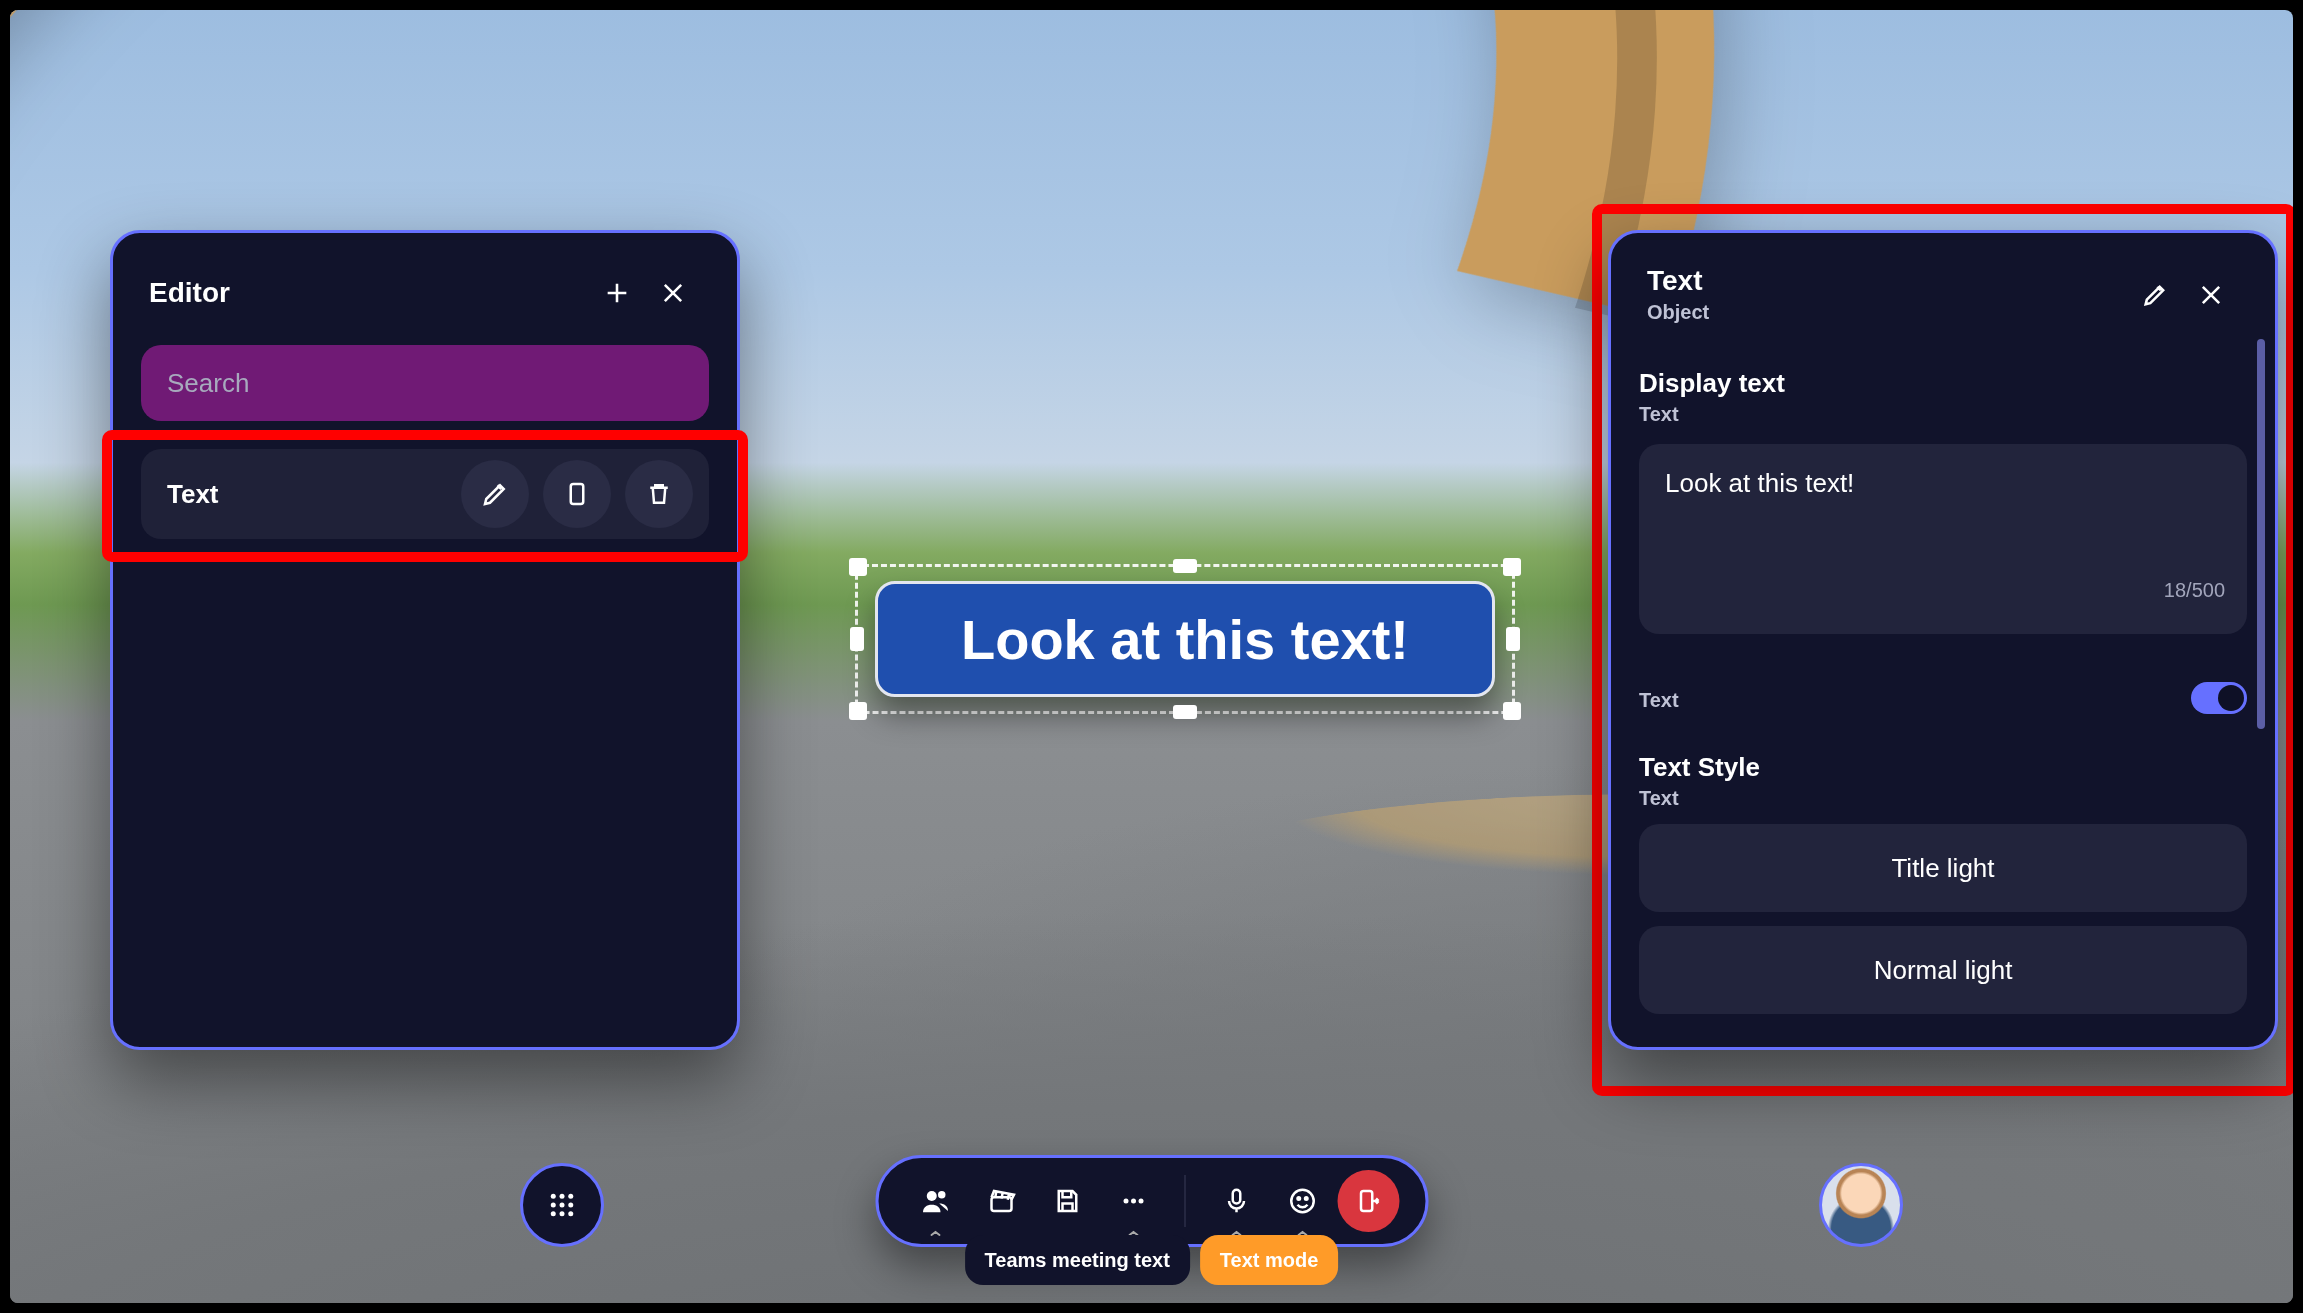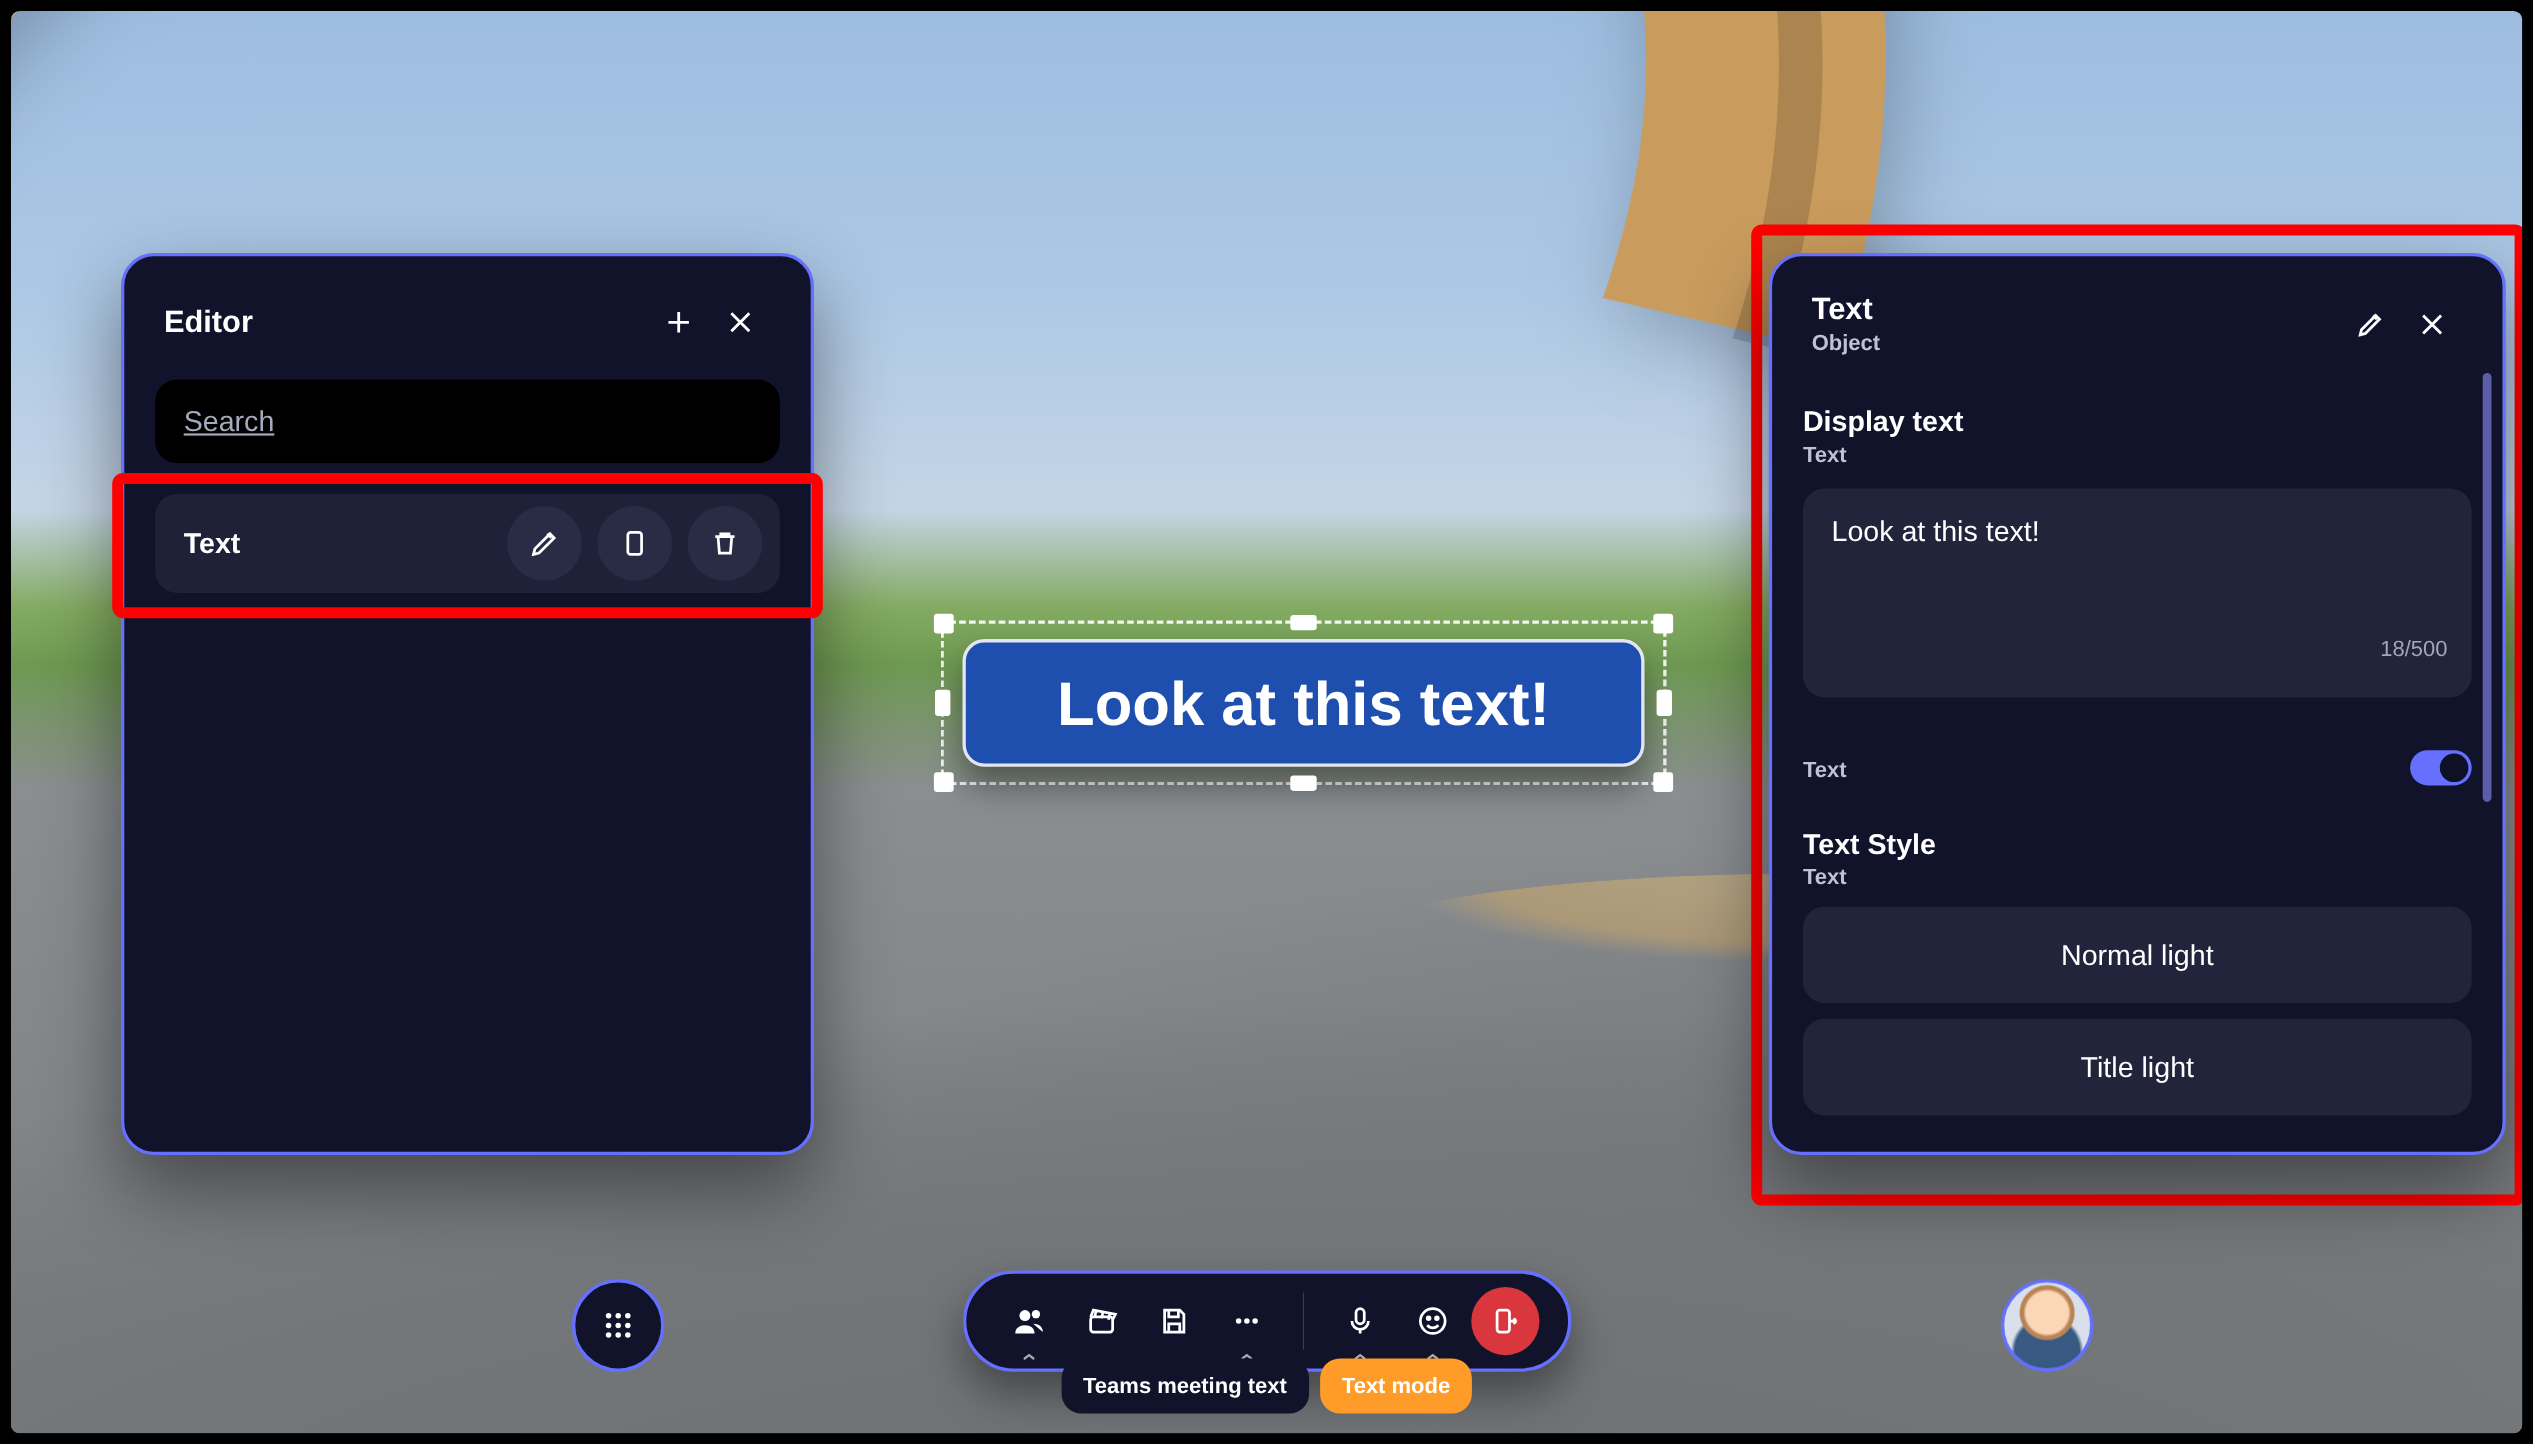--- a/index.html
+++ b/index.html
@@ -76,22 +76,22 @@
     display:flex; align-items:center; padding:32px 36px 24px 36px;
   }
   .panel-title{ font-size:28px; font-weight:600; flex:1;}
   .hbtn{
     width:56px;height:56px;border:none;background:transparent;color:#fff;
     display:flex;align-items:center;justify-content:center;border-radius:12px;cursor:pointer;
   }
   .hbtn svg{width:28px;height:28px;stroke:#fff;stroke-width:2.2;fill:none;}
   .search{
     margin:0 28px; height:76px; border-radius:20px;
-    background:#000000; display:flex; align-items:center; padding:14px 26px;
-    color:#a7a9bd; font-size:26px;text-decoration:underline;
+    background:#701a75; display:flex; align-items:center; padding:14px 26px;
+    color:#a7a9bd; font-size:26px;
   }
   .item-row{
     margin:28px 28px 0 28px; height:90px; border-radius:20px;
     background:#1f2138; display:flex; align-items:center; padding:0 16px 0 26px;
     position:relative;
   }
   .item-label{ font-size:26px; font-weight:600; flex:1;}
   .iconbtn{
     width:68px;height:68px;border:none;border-radius:50%;
     background:#2a2c45;color:#fff;margin-left:14px;cursor:pointer;
@@ -301,22 +301,22 @@
       </div>
       <div class="toggle">
         <div class="knob"></div>
       </div>
     </div>
 
     <div class="section" style="margin-top:8px">
       <div class="sec-title">Text Style</div>
       <div class="sub">Text</div>
     </div>
+    <div class="style-opt">Title light</div>
     <div class="style-opt">Normal light</div>
-    <div class="style-opt">Title light</div>
   </div>
 
   <button class="menu-btn">
     <svg viewBox="0 0 24 24">
       <circle cx="5" cy="5" r="2"></circle>
         <circle cx="12" cy="5" r="2"></circle>
         <circle cx="19" cy="5" r="2"></circle>
       <circle cx="5" cy="12" r="2"></circle>
         <circle cx="12" cy="12" r="2"></circle>
         <circle cx="19" cy="12" r="2"></circle>

